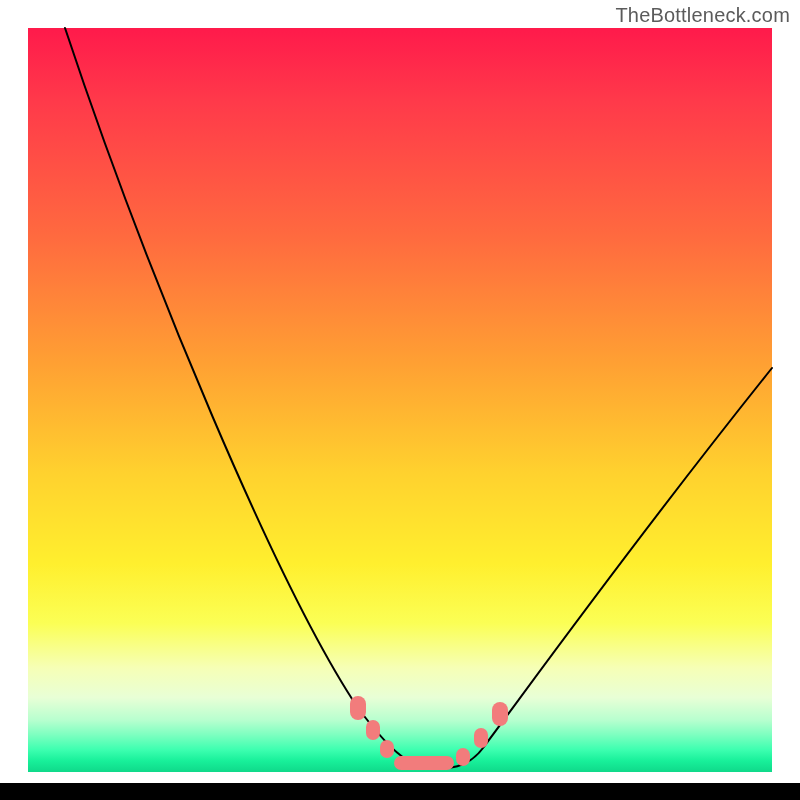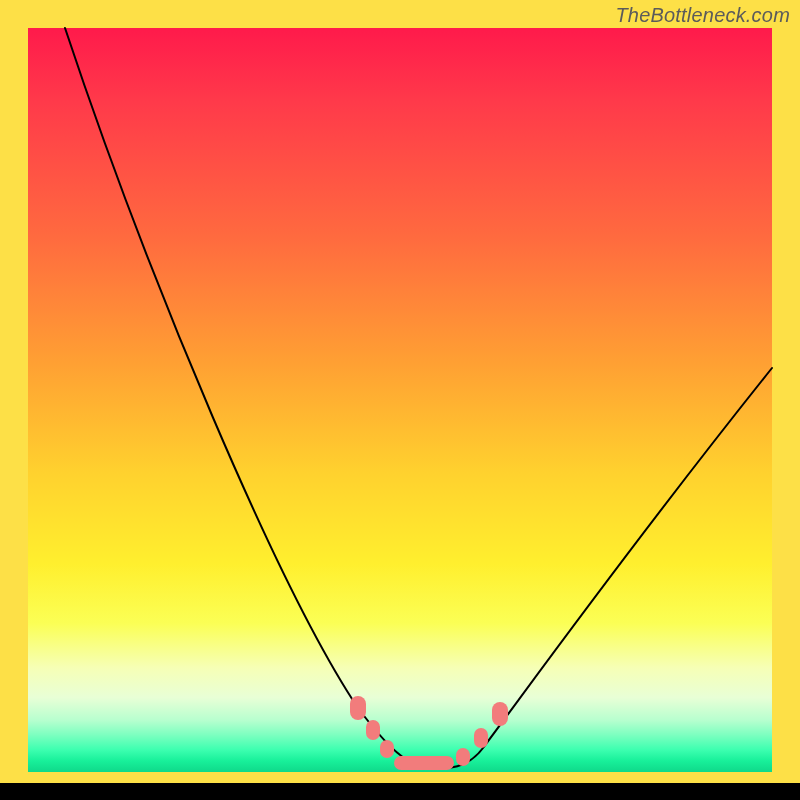--- a/index.html
+++ b/index.html
@@ -10,22 +10,21 @@
     overflow: hidden;
     background: #000;
     font-family: Arial, Helvetica, sans-serif;
   }
   .frame {
     position: absolute;
     left: 0;
     top: 0;
     width: 800px;
     height: 783px;
-    background: #fde047;
-    font-style: italic;
+    background: #ffffff;
   }
   .plot {
     position: absolute;
     left: 28px;
     top: 28px;
     width: 744px;
     height: 744px;
     
     background: linear-gradient(
       to bottom,

